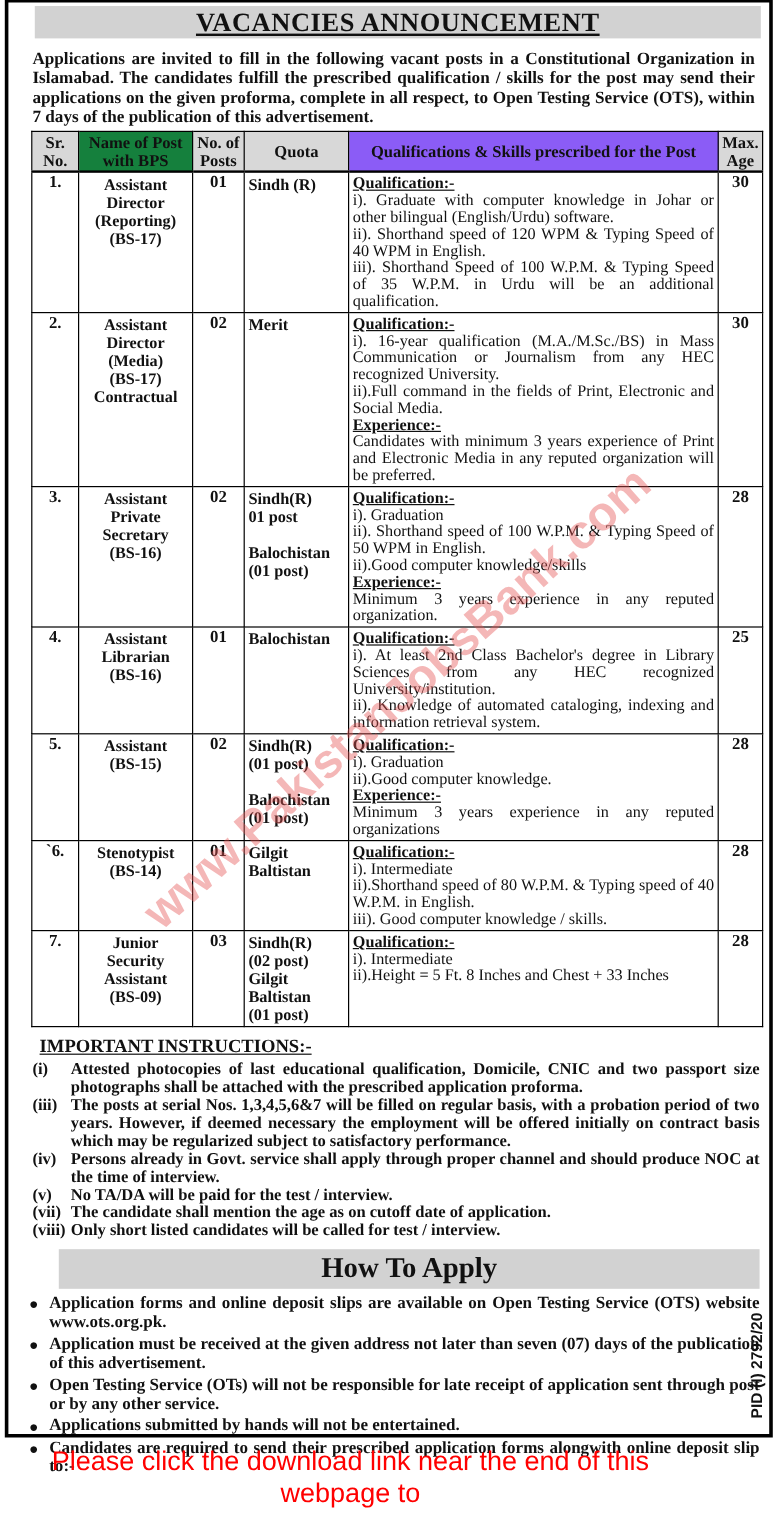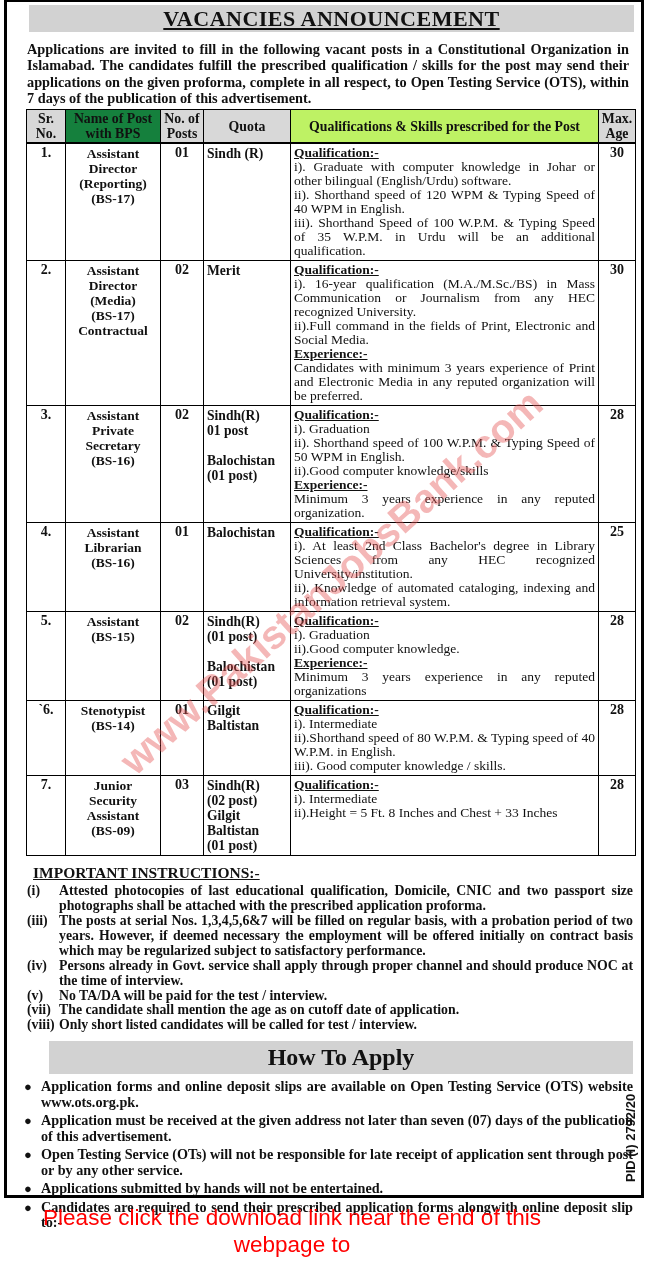--- a/index.html
+++ b/index.html
@@ -99,21 +99,21 @@
         <col style="width:87px">
           <col style="width:308px">
           <col style="width:37px">
       </colgroup>
       <thead>
         <tr>
             <th style="background: rgb(216, 216, 216);">Sr. No.</th>
             <th style="background: #15803d;">Name of Post with BPS</th>
             <th style="background: rgb(216, 216, 216);">No. of Posts</th>
             <th style="background: rgb(216, 216, 216);">Quota</th>
-            <th style="background: #bef264;">Qualifications &amp; Skills prescribed for the Post</th>
+            <th style="background: #8b5cf6;">Qualifications &amp; Skills prescribed for the Post</th>
             <th style="background: rgb(216, 216, 216);">Max. Age</th>
           </tr>
       </thead>
       <tbody>
           <tr>
             <td class="c-sr">1.</td>
             <td class="c-post">
               <div>Assistant</div>
               <div>Director</div>
               <div>(Reporting)</div>

